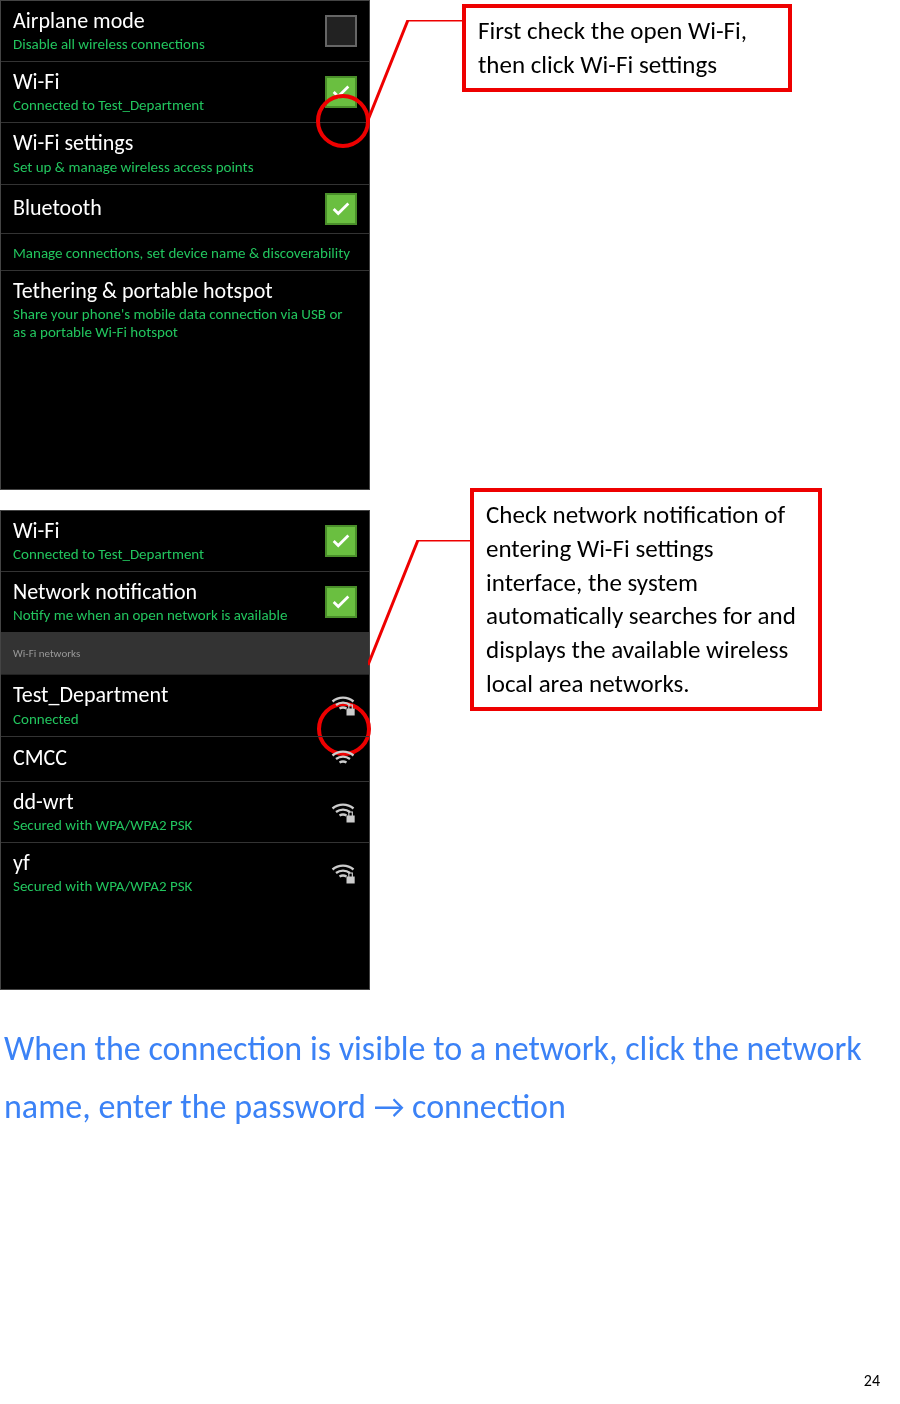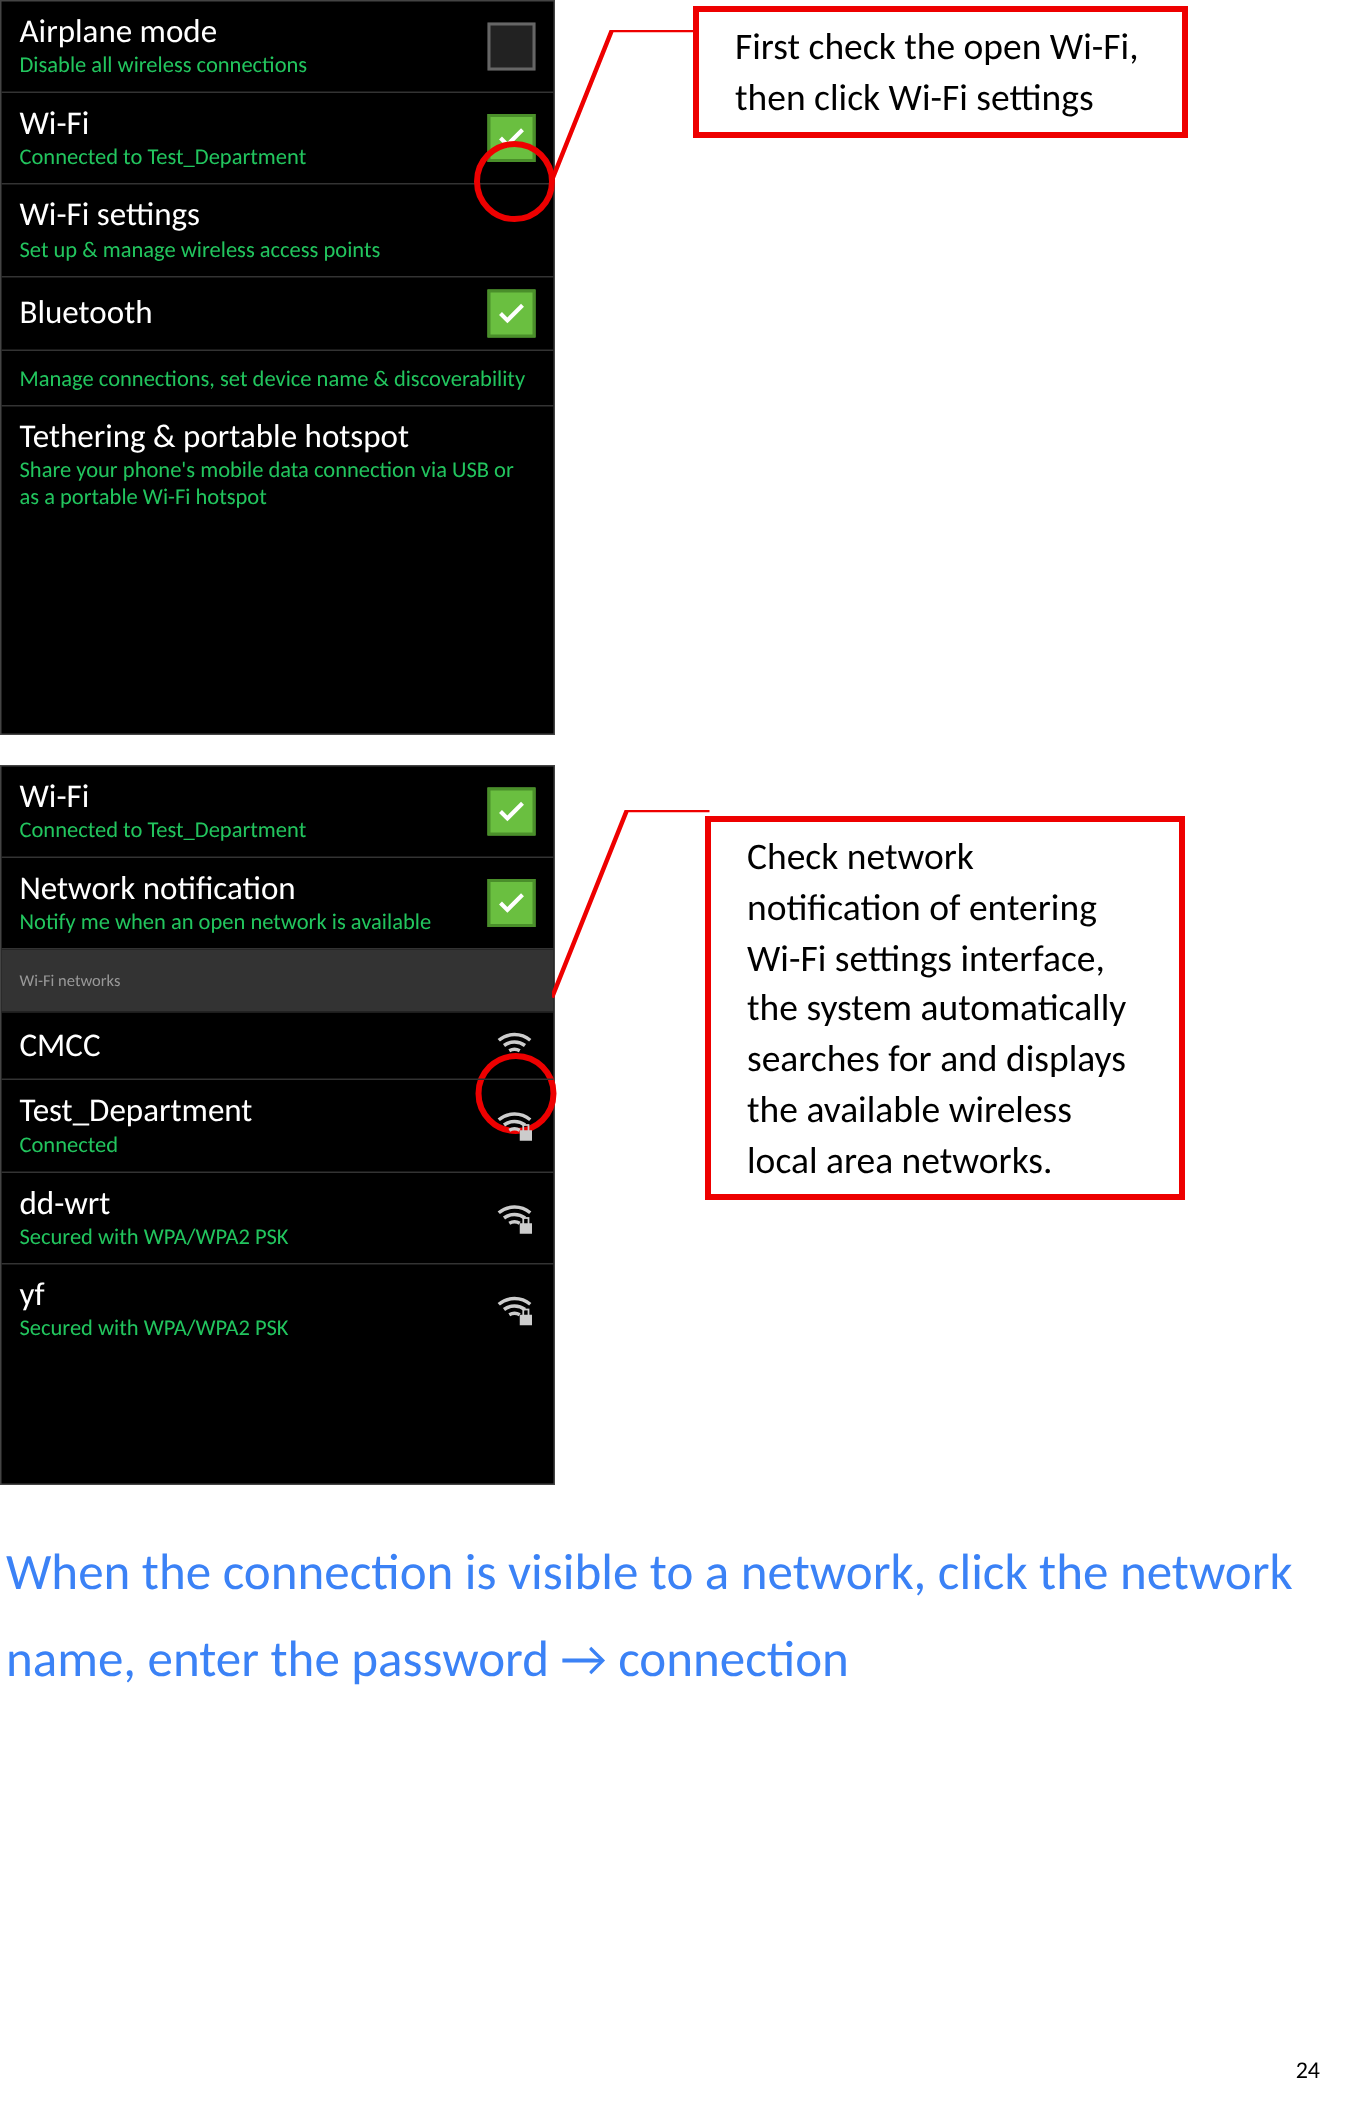--- a/index.html
+++ b/index.html
@@ -53,27 +53,27 @@
     border:4px solid #e00;
     border-radius:50%;
   }
   .circle1 { width:54px; height:54px; left:316px; top:94px; }
   .circle2 { width:54px; height:54px; left:316px; top:130px; } 
 
   .callout {
     position:absolute;
     border:4px solid #e00;
     background:#fff;
-    padding:6px 24px;
+    padding:6px 12px;
     font-size:25px;
     line-height:1.35;
     color:#000;
   }
   .callout1 { left:462px; top:4px; width:330px; }
-  .callout2 { left:470px; top:544px; width:320px; }
+  .callout2 { left:470px; top:488px; width:352px; }
 
   .leader { position:absolute; stroke:#e00; stroke-width:3; fill:none; }
 
   .body-text {
     position:absolute;
     left:0; top:1020px;
     width:880px;
     font-size:34px;
     line-height:1.7;
     color:#3b82f6;
@@ -161,38 +161,38 @@
       <svg viewBox="0 0 24 24">
           <path d="M4 12l5 5L20 6" stroke="#fff" stroke-width="3" fill="none"></path>
         </svg>
     </div>
     <div class="circle circle2"></div>
   </div>
   <div class="header-strip">Wi-Fi networks</div>
 
   <div class="row">
     <div class="txt">
-      <div class="title">CMCC</div>
-    </div>
-    <span class="wifi-icon">
-      <svg viewBox="0 0 24 24">
-          <path d="M3 9a14 14 0 0 1 18 0M6 12a10 10 0 0 1 12 0M9 15a6 6 0 0 1 6 0M12 18h0" stroke="#ccc" stroke-width="2" fill="none"></path>
-        </svg>
-    </span>
-  </div>
-  <div class="row">
-    <div class="txt">
       <div class="title">Test_Department</div>
       <div class="sub">Connected</div>
     </div>
     <span class="wifi-icon">
       <svg viewBox="0 0 24 24">
           <path d="M3 9a14 14 0 0 1 18 0M6 12a10 10 0 0 1 12 0M9 15a6 6 0 0 1 6 0" stroke="#ccc" stroke-width="2" fill="none"></path>
           <rect x="15" y="15" width="7" height="6" fill="#ccc"></rect>
           <rect x="17" y="12" width="3" height="4" stroke="#ccc" fill="none"></rect>
+        </svg>
+    </span>
+  </div>
+  <div class="row">
+    <div class="txt">
+      <div class="title">CMCC</div>
+    </div>
+    <span class="wifi-icon">
+      <svg viewBox="0 0 24 24">
+          <path d="M3 9a14 14 0 0 1 18 0M6 12a10 10 0 0 1 12 0M9 15a6 6 0 0 1 6 0M12 18h0" stroke="#ccc" stroke-width="2" fill="none"></path>
         </svg>
     </span>
   </div>
   <div class="row">
     <div class="txt">
       <div class="title">dd-wrt</div>
       <div class="sub">Secured with WPA/WPA2 PSK</div>
     </div>
     <span class="wifi-icon">
       <svg viewBox="0 0 24 24">

